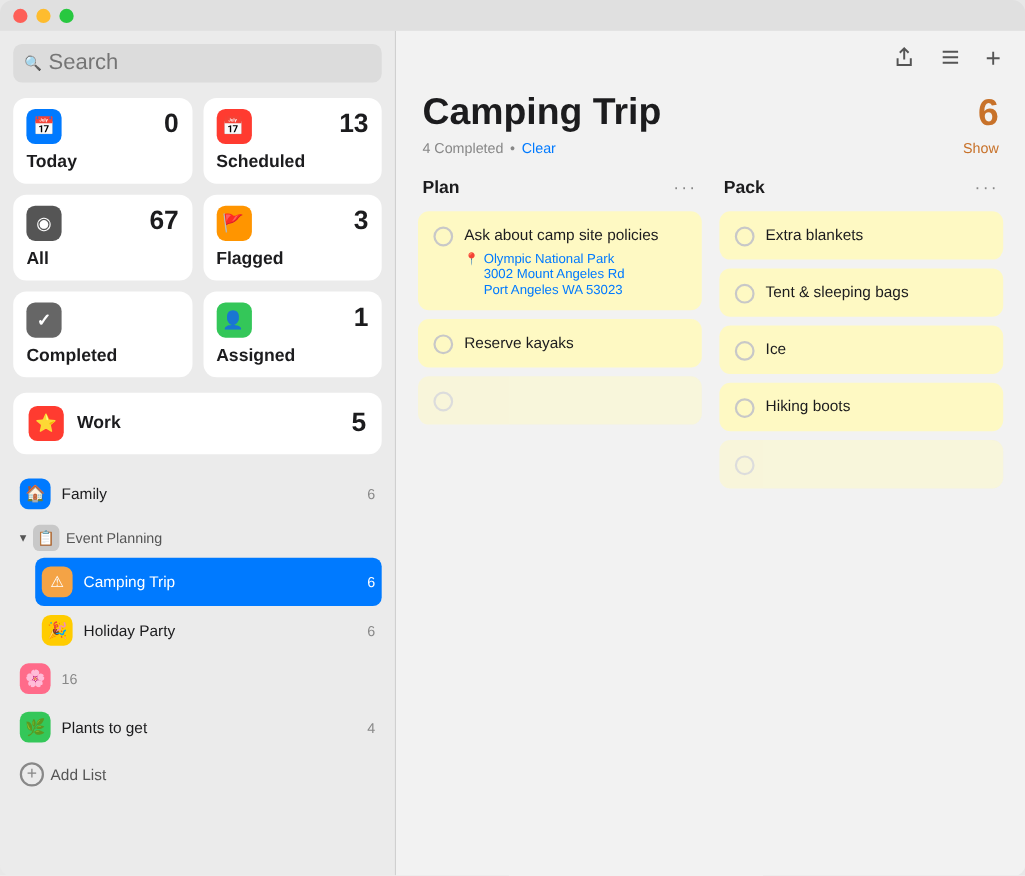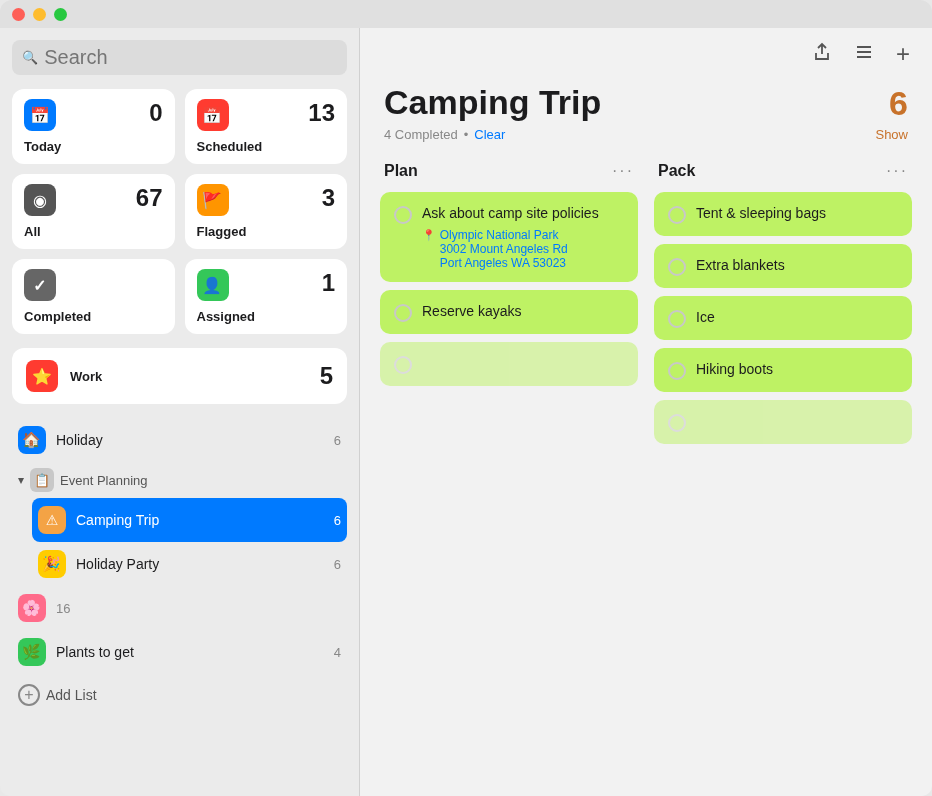--- a/index.html
+++ b/index.html
@@ -93,21 +93,21 @@
       justify-content: space-between;
       align-items: flex-start;
       margin-bottom: 8px;
     }
     .smart-card .card-count {
       font-size: 24px;
       font-weight: 700;
       color: #1c1c1e;
     }
     .smart-card .card-label {
-      font-size: 13px;
+      font-size: 16px;
       font-weight: 600;
       color: #1c1c1e;
     }
     .smart-card .card-icon {
       width: 32px; height: 32px;
       border-radius: 8px;
       display: flex;
       align-items: center;
       justify-content: center;
       font-size: 18px;
@@ -292,21 +292,21 @@
     }
     .col-more-btn {
       background: none;
       border: none;
       cursor: pointer;
       color: #888;
       font-size: 16px;
       letter-spacing: 2px;
     }
     .task-card {
-      background: #bef264;
+      background: #fef9c3;
       border-radius: 10px;
       padding: 12px 14px;
       margin-bottom: 8px;
       cursor: pointer;
     }
     .task-card .task-row {
       display: flex;
       align-items: flex-start;
       gap: 10px;
     }
@@ -433,21 +433,21 @@
         <span class="card-count">5</span>
       </div>
     </div>
 
     <div class="lists-section">
 
       <div class="list-item">
         <div class="list-icon" style="background:#007aff;">
           <span style="color:white;font-size:15px;">🏠</span>
         </div>
-        <span class="list-label">Holiday</span>
+        <span class="list-label">Family</span>
         <span class="list-count">6</span>
       </div>
 
       <div class="group-header">
         <span style="color:#555;font-size:12px;">▾</span>
         <div class="group-icon">
           <span style="font-size:13px;">📋</span>
         </div>
         <span>Event Planning</span>
       </div>
@@ -563,28 +563,28 @@
 
       <div class="column">
         <div class="column-header">
           <span class="column-title">Pack</span>
           <button class="col-more-btn">···</button>
         </div>
 
         <div class="task-card">
           <div class="task-row">
             <div class="task-checkbox"></div>
+            <span class="task-text">Extra blankets</span>
+          </div>
+        </div>
+
+        <div class="task-card">
+          <div class="task-row">
+            <div class="task-checkbox"></div>
             <span class="task-text">Tent &amp; sleeping bags</span>
-          </div>
-        </div>
-
-        <div class="task-card">
-          <div class="task-row">
-            <div class="task-checkbox"></div>
-            <span class="task-text">Extra blankets</span>
           </div>
         </div>
 
         <div class="task-card">
           <div class="task-row">
             <div class="task-checkbox"></div>
             <span class="task-text">Ice</span>
           </div>
         </div>
 

